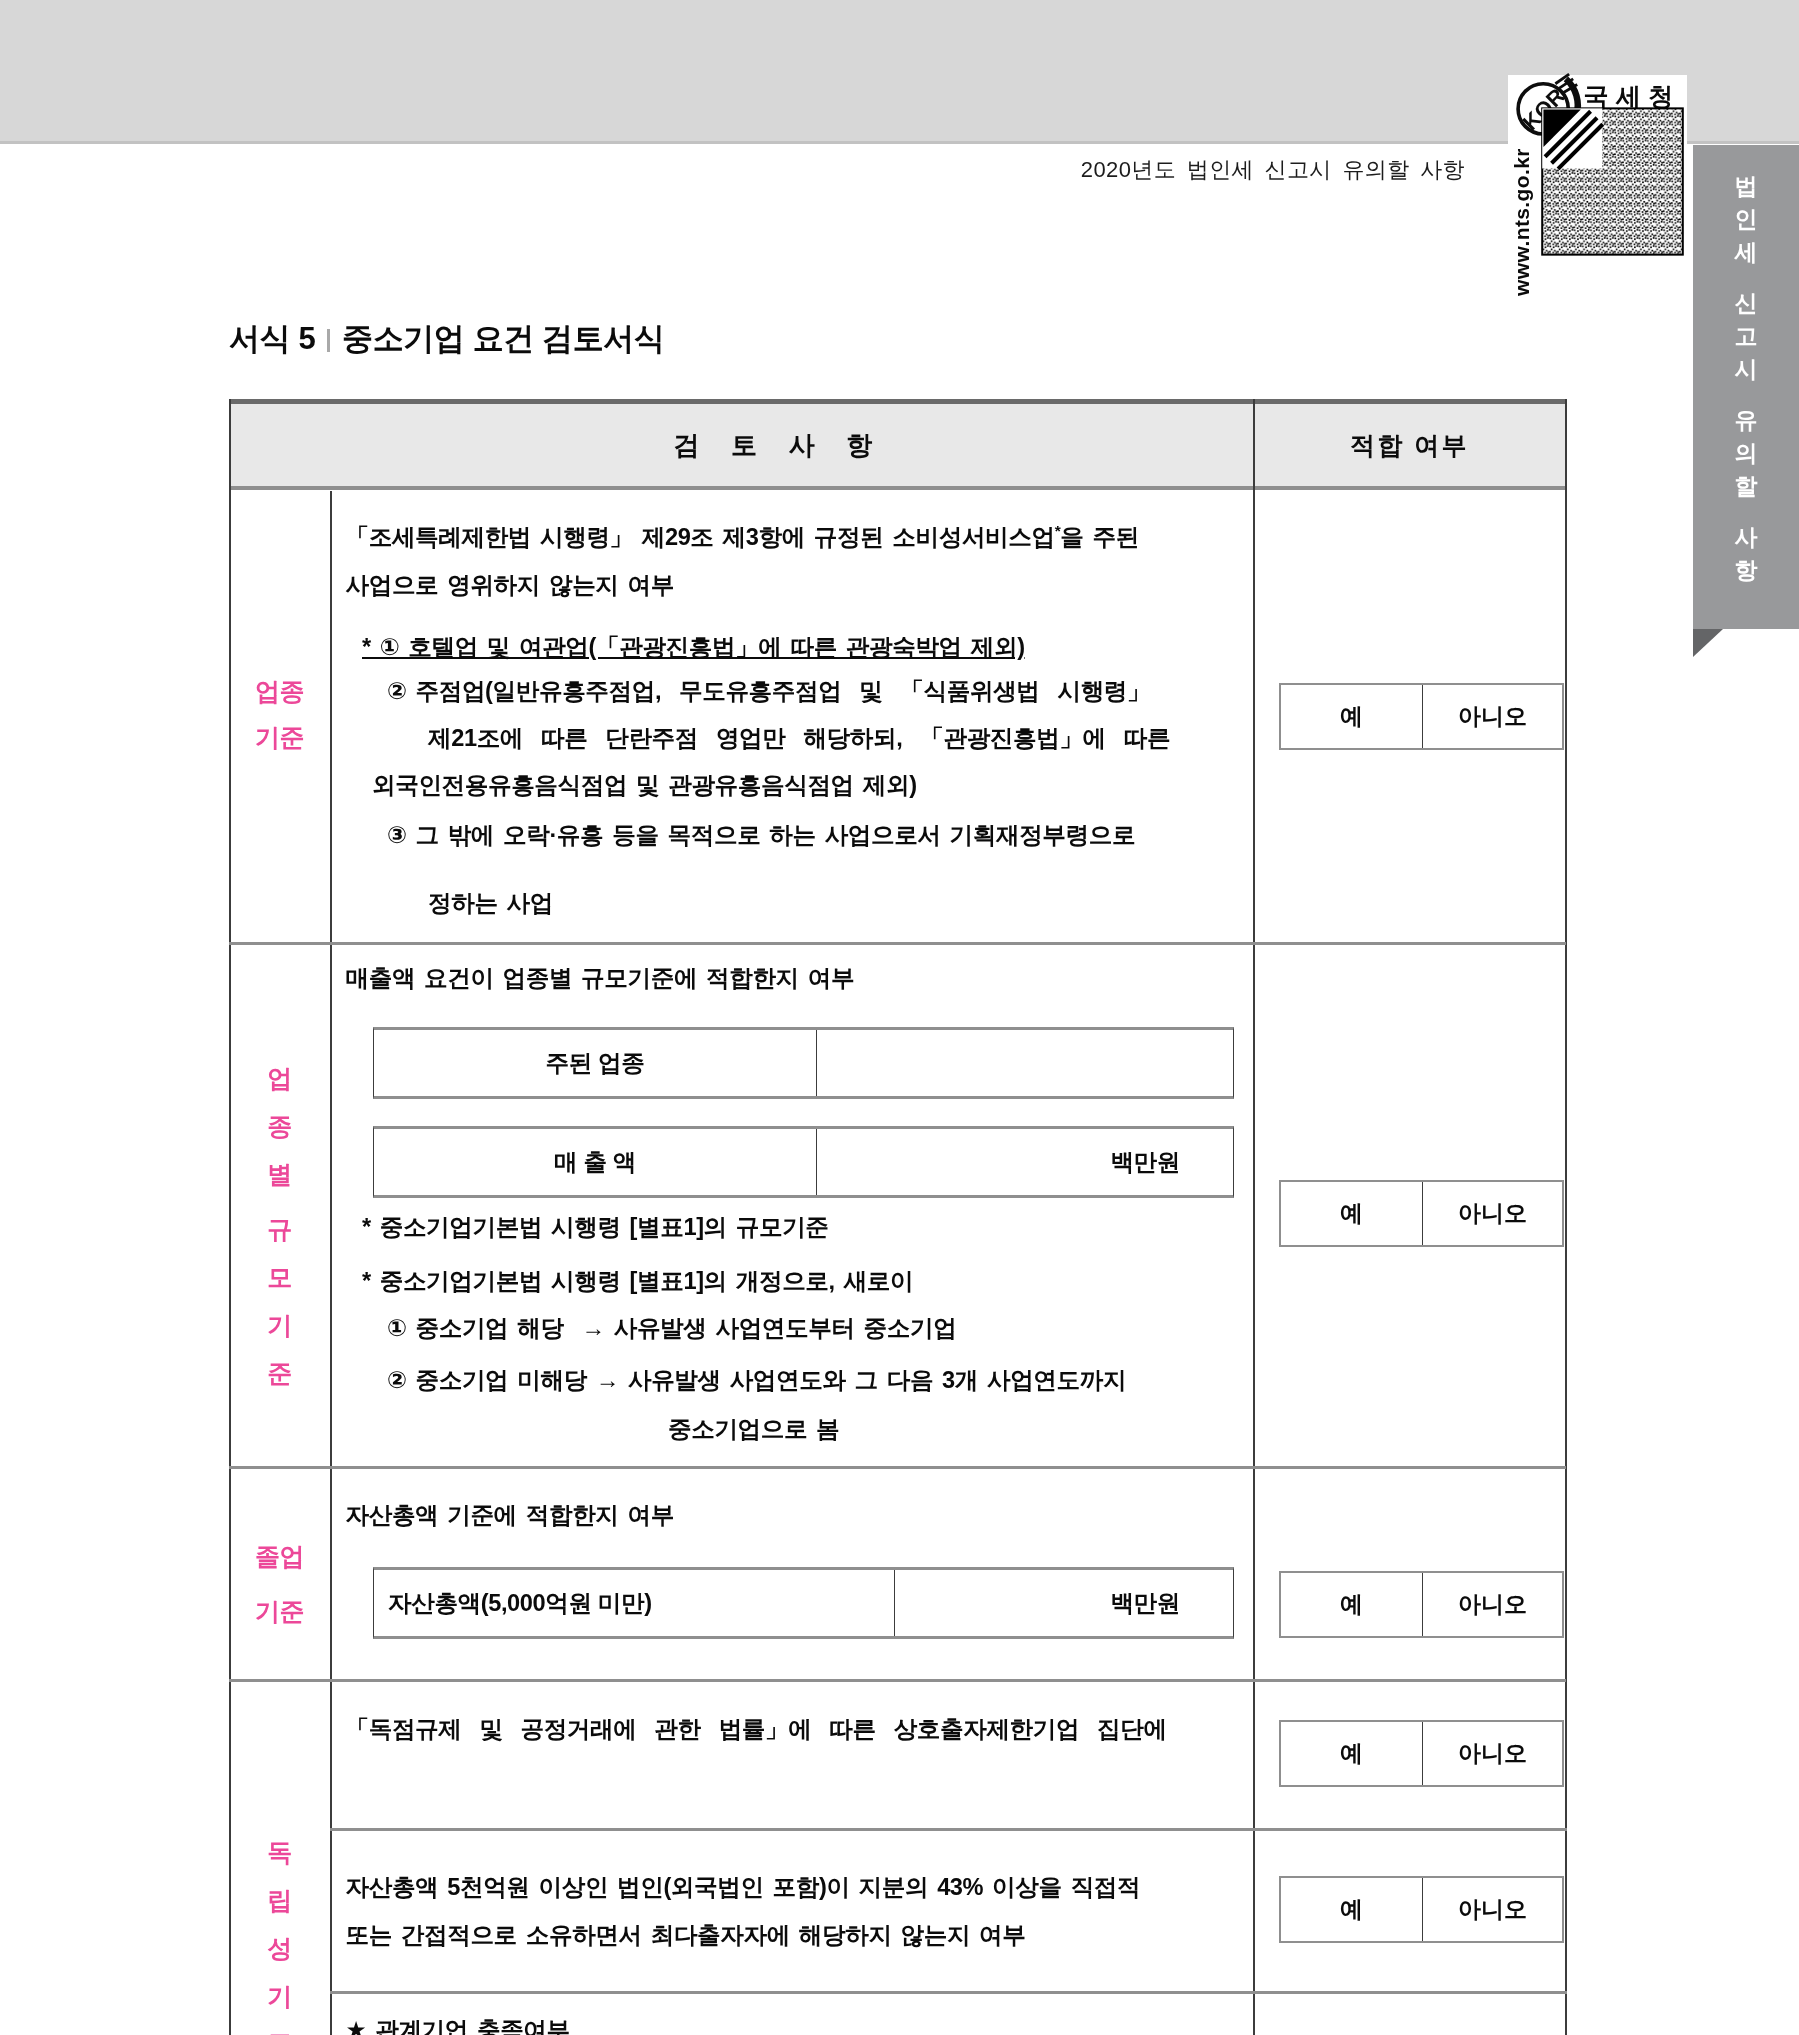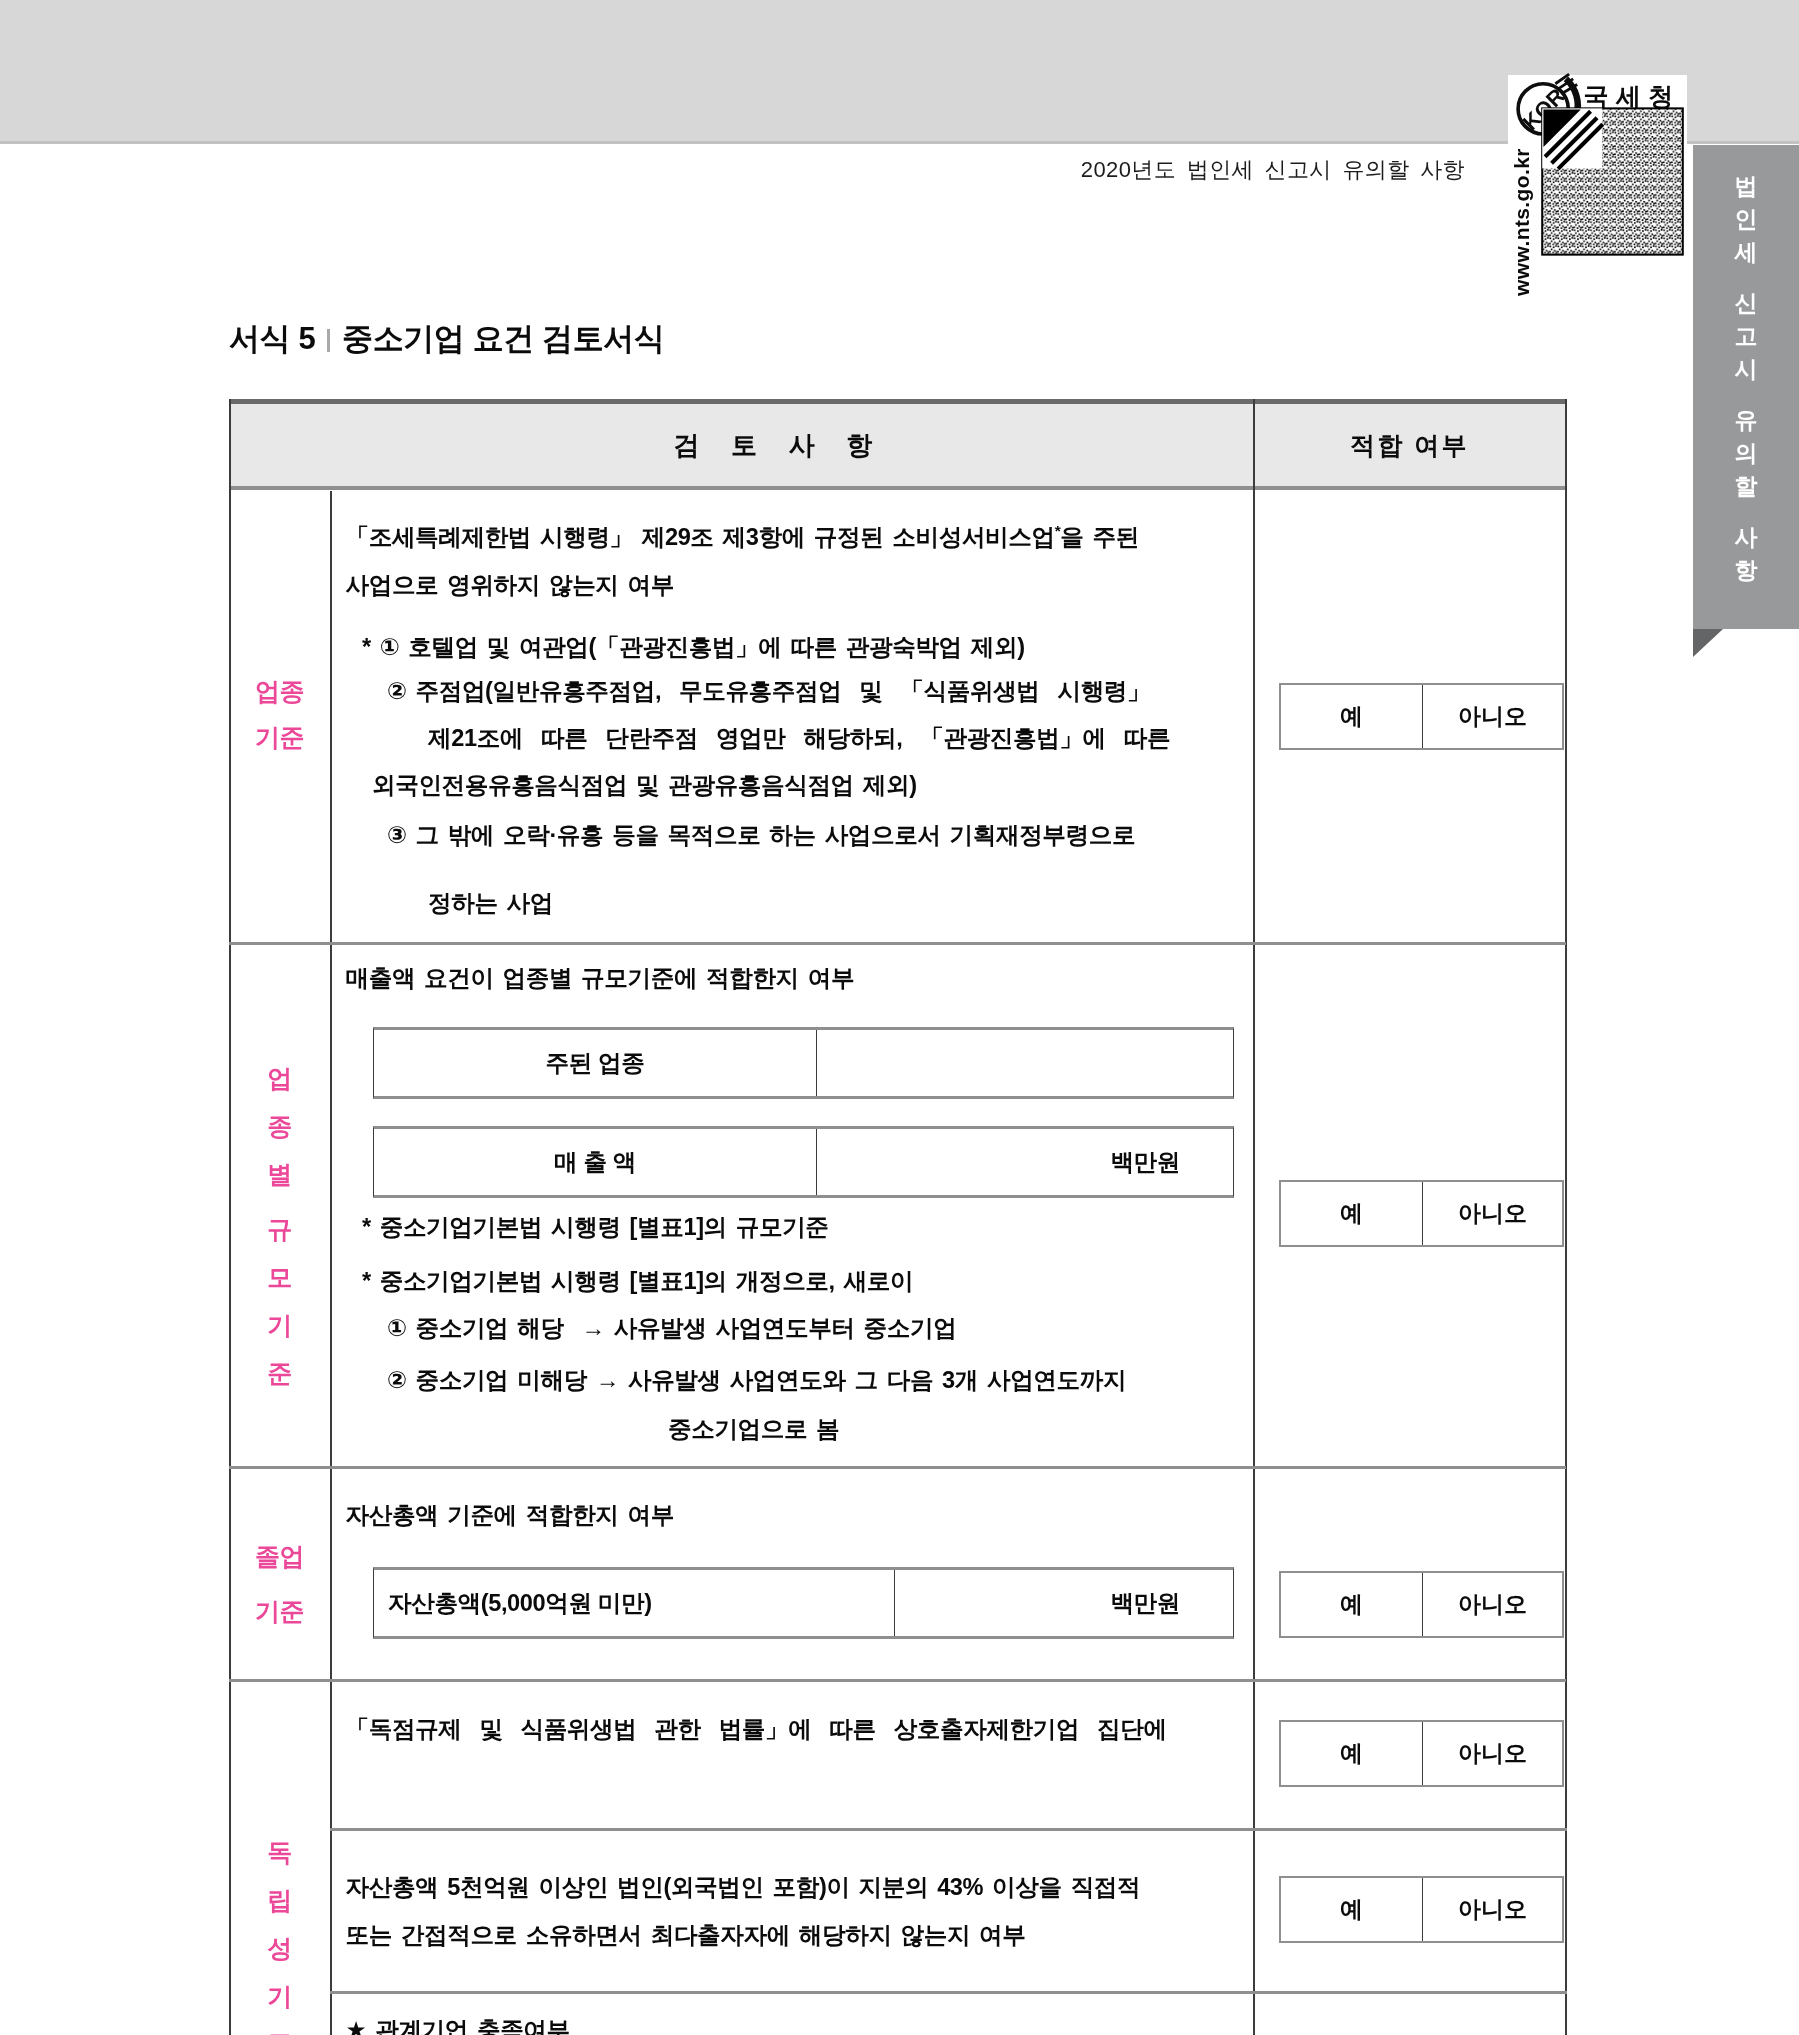--- a/index.html
+++ b/index.html
@@ -154,21 +154,21 @@
     <div class="hline h-r34"></div>
     <div class="hline h-sub h-subA"></div>
     <div class="hline h-sub h-subB"></div>
 
     <div class="cat" style="top:269px;">
       <div>업종</div>
       <div>기준</div>
     </div>
     <div class="ln" style="top:122px;padding-left:15.5px;"><span>「조세특례제한법 시행령」 제29조 제3항에 규정된 소비성서비스업</span><span class="sup">*</span><span>을 주된</span></div>
     <div class="ln" style="top:170px;padding-left:15.5px;">사업으로 영위하지 않는지 여부</div>
-    <div class="ln" style="top:232px;padding-left:32px;">* ① 호텔업 및 여관업(「관광진흥법」에 따른 관광숙박업 제외)</div>
+    <div class="ln" style="top:232px;padding-left:32px;text-decoration:underline;">* ① 호텔업 및 여관업(「관광진흥법」에 따른 관광숙박업 제외)</div>
     <div class="ln" style="top:276px;padding-left:57px;">② 주점업(일반유흥주점업,  무도유흥주점업  및  「식품위생법  시행령」</div>
     <div class="ln" style="top:323px;padding-left:98px;">제21조에  따른  단란주점  영업만  해당하되,  「관광진흥법」에  따른</div>
     <div class="ln" style="top:370px;padding-left:42px;">외국인전용유흥음식점업 및 관광유흥음식점업 제외)</div>
     <div class="ln" style="top:420px;padding-left:57px;">③ 그 밖에 오락·유흥 등을 목적으로 하는 사업으로서 기획재정부령으로</div>
     <div class="ln" style="top:488px;padding-left:98px;">정하는 사업</div>
     <div class="yn" style="top:284px;">
       <div class="cell c-yes">예</div>
       <div class="div"></div>
       <div class="cell c-no">아니오</div>
     </div>
@@ -230,21 +230,21 @@
     </div>
 
     <div class="cat cat-stack" style="top:1429px;">
         <div>독</div>
         <div>립</div>
         <div>성</div>
         <div>기</div>
         <div>준</div>
       </div>
 
-    <div class="ln" style="top:1314px;padding-left:15.5px;">「독점규제  및  식품위생법  관한  법률」에  따른  상호출자제한기업  집단에</div>
+    <div class="ln" style="top:1314px;padding-left:15.5px;">「독점규제  및  공정거래에  관한  법률」에  따른  상호출자제한기업  집단에</div>
     <div class="yn" style="top:1321px;">
       <div class="cell c-yes">예</div>
       <div class="div"></div>
       <div class="cell c-no">아니오</div>
     </div>
 
     <div class="ln" style="top:1472px;padding-left:15.5px;">자산총액 5천억원 이상인 법인(외국법인 포함)이 지분의 43% 이상을 직접적</div>
     <div class="ln" style="top:1520px;padding-left:15.5px;">또는 간접적으로 소유하면서 최다출자자에 해당하지 않는지 여부</div>
     <div class="yn" style="top:1477px;">
       <div class="cell c-yes">예</div>

